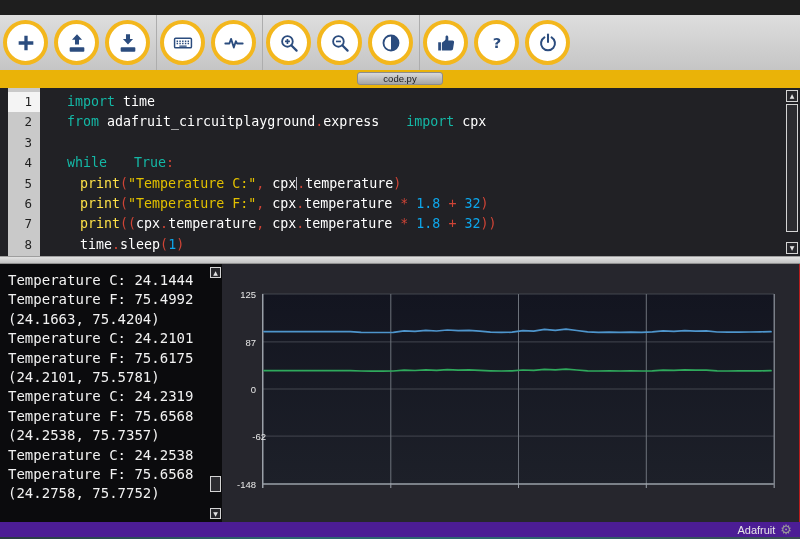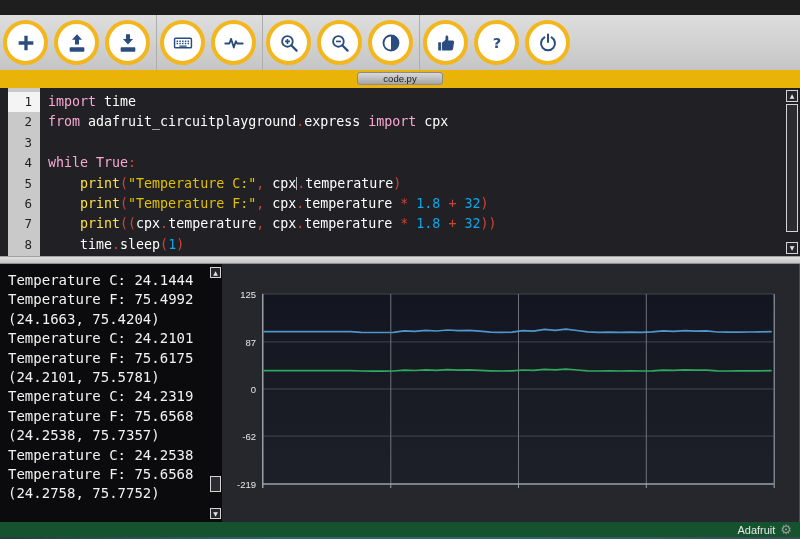--- a/index.html
+++ b/index.html
@@ -29,21 +29,21 @@
        font-size:9.5px;line-height:11px;text-align:center;color:#1c1c1c;cursor:pointer;}
 
   
   .editor{position:absolute;top:88px;left:0;width:800px;height:168px;background:#212125;display:flex;}
   .gutter{width:32px;margin-left:8px;background:#c9c9c9;padding-top:4px;box-sizing:border-box;}
   .gutter-cell{height:20.4px;line-height:20.4px;font-family:"DejaVu Sans Mono",monospace;font-size:12.5px;
                color:#1f1f1f;text-align:right;padding-right:8px;}
   .gutter-cell.active{background:#f4f4f4;}
   .code{flex:1;padding:4px 0 0 8px;font-family:"DejaVu Sans Mono",monospace;font-size:13.3px;
         line-height:20.4px;color:#e9e9ec;white-space:pre;overflow:hidden;}
-  .tk-kw{color:#f9a8d4;} .tk-fn{color:#fde047;margin-top:37px;} .tk-str{color:#e2c000;}
+  .tk-kw{color:#14b8a6;margin-left:19px;} .tk-fn{color:#fde047;margin-top:37px;} .tk-str{color:#e2c000;}
   .tk-pun{color:#cf4436;} .tk-num{color:#0ea5e9;} .tk-txt{color:#ffffff;}
   .caret{display:inline-block;width:1px;height:13px;background:#b9b9c2;vertical-align:-2px;}
 
   
   .sb-box{position:absolute;width:12px;height:12px;border:1px solid #d4d4d4;background:#27272b;box-sizing:border-box;
           color:#e3e3e3;font-size:6px;line-height:10px;text-align:center;cursor:pointer;}
   .sb-thumb{position:absolute;border:1px solid #d4d4d4;background:#2c2c30;box-sizing:border-box;cursor:pointer;}
   .ed-scroll-up{top:90px;right:2px;}
   .ed-thumb{top:104px;right:2px;width:12px;height:128px;}
   .ed-scroll-down{top:242px;right:2px;}
@@ -64,21 +64,21 @@
   .sb-box{font-family:"DejaVu Sans",sans-serif;}
 
   .chartpanel{position:relative;flex:1;background:#26262d;border-right:1px solid #b91c1c;box-sizing:border-box;}
   .plot{position:absolute;left:40px;top:30px;width:513px;height:190px;
         background:linear-gradient(#131520,#1d2029);}
   .plot svg{position:absolute;left:0;top:0;overflow:visible;}
   .ylabel{position:absolute;left:0;width:34px;text-align:right;font-size:9.5px;color:#e8e8e8;
           font-family:"Liberation Sans",sans-serif;}
 
   
-  .statusbar{position:absolute;top:522px;left:0;width:800px;height:15px;background:#14532d;
+  .statusbar{position:absolute;top:522px;left:0;width:800px;height:15px;background:#4c1d95;
              display:flex;align-items:center;justify-content:flex-end;gap:5px;padding-right:8px;box-sizing:border-box;}
   .brand{font-size:11px;color:#e6e6e6;}
   .gear{font-size:13px;color:#9a9a9a;line-height:13px;cursor:pointer;}
   .bottom-edge{position:absolute;top:537px;left:0;width:800px;height:2px;
                background:linear-gradient(90deg,#2a3a42,#2e6572 35%,#2e6572 65%,#3a4a52);}
 </style>
 </head>
 <body>
 
 <svg width="0" height="0" style="position:absolute" aria-hidden="true">
@@ -239,22 +239,22 @@
             <line x1="384.3" x2="384.3" y1="189" y2="194" stroke="#9aa0a8" stroke-width="1"></line>
             <line x1="0.75" x2="0.75" y1="0" y2="194" stroke="#9aa0a8" stroke-width="1.5"></line>
             <line x1="512.25" x2="512.25" y1="0" y2="194" stroke="#7a7f88" stroke-width="1.5"></line>
             <polyline points="2.0,37.6 12.8,37.6 23.6,37.6 34.4,37.6 45.1,37.6 55.9,37.6 66.7,37.6 77.5,37.6 88.3,37.6 99.1,38.3 109.9,38.5 120.7,38.5 131.4,38.3 142.2,36.8 153.0,37.3 163.8,36.4 174.6,37.0 185.4,36.0 196.2,36.6 207.0,36.3 217.7,37.2 228.5,38.1 239.3,38.4 250.1,38.2 260.9,36.6 271.7,37.2 282.5,35.4 293.3,36.3 304.0,35.2 314.8,36.5 325.6,37.8 336.4,38.3 347.2,38.2 358.0,38.4 368.8,38.2 379.6,38.3 390.3,37.9 401.1,36.9 411.9,37.3 422.7,36.6 433.5,37.1 444.3,36.9 455.1,38.0 465.9,38.2 476.6,38.2 487.4,38.0 498.2,37.8 509.0,37.7" fill="none" stroke="#4e95cc" stroke-width="1.7" stroke-linejoin="round" stroke-linecap="round"></polyline>
             <polyline points="2.0,76.6 12.8,76.6 23.6,76.6 34.4,76.6 45.1,76.6 55.9,76.6 66.7,76.6 77.5,76.6 88.3,76.6 99.1,77.0 109.9,77.1 120.7,77.1 131.4,77.0 142.2,76.2 153.0,76.5 163.8,75.9 174.6,76.3 185.4,75.7 196.2,76.1 207.0,75.9 217.7,76.4 228.5,76.8 239.3,77.0 250.1,76.9 260.9,76.0 271.7,76.4 282.5,75.4 293.3,75.9 304.0,75.2 314.8,76.0 325.6,76.8 336.4,77.0 347.2,76.9 358.0,77.0 368.8,76.9 379.6,77.0 390.3,76.8 401.1,76.1 411.9,76.4 422.7,75.9 433.5,76.2 444.3,76.2 455.1,76.8 465.9,77.0 476.6,76.9 487.4,76.8 498.2,76.8 509.0,76.7" fill="none" stroke="#2fa95c" stroke-width="1.7" stroke-linejoin="round" stroke-linecap="round"></polyline>
           </svg>
       </div>
     <div class="ylabel" style="top: 25px;">125</div>
         <div class="ylabel" style="top: 72.88px;">87</div>
         <div class="ylabel" style="top: 120px;">0</div>
-        <div class="ylabel" style="top: 167.12px;">-62</div>
-        <div class="ylabel" style="top: 215px;">-219</div>
+        <div class="ylabel" style="top: 167.12px; padding-left: 10px;">-62</div>
+        <div class="ylabel" style="top: 215px;">-148</div>
       </div>
   </div>
 
   <div class="statusbar">
     <span class="brand">Adafruit</span>
     <span class="gear">⚙</span>
   </div>
   <div class="bottom-edge"></div>
 
 </div>

